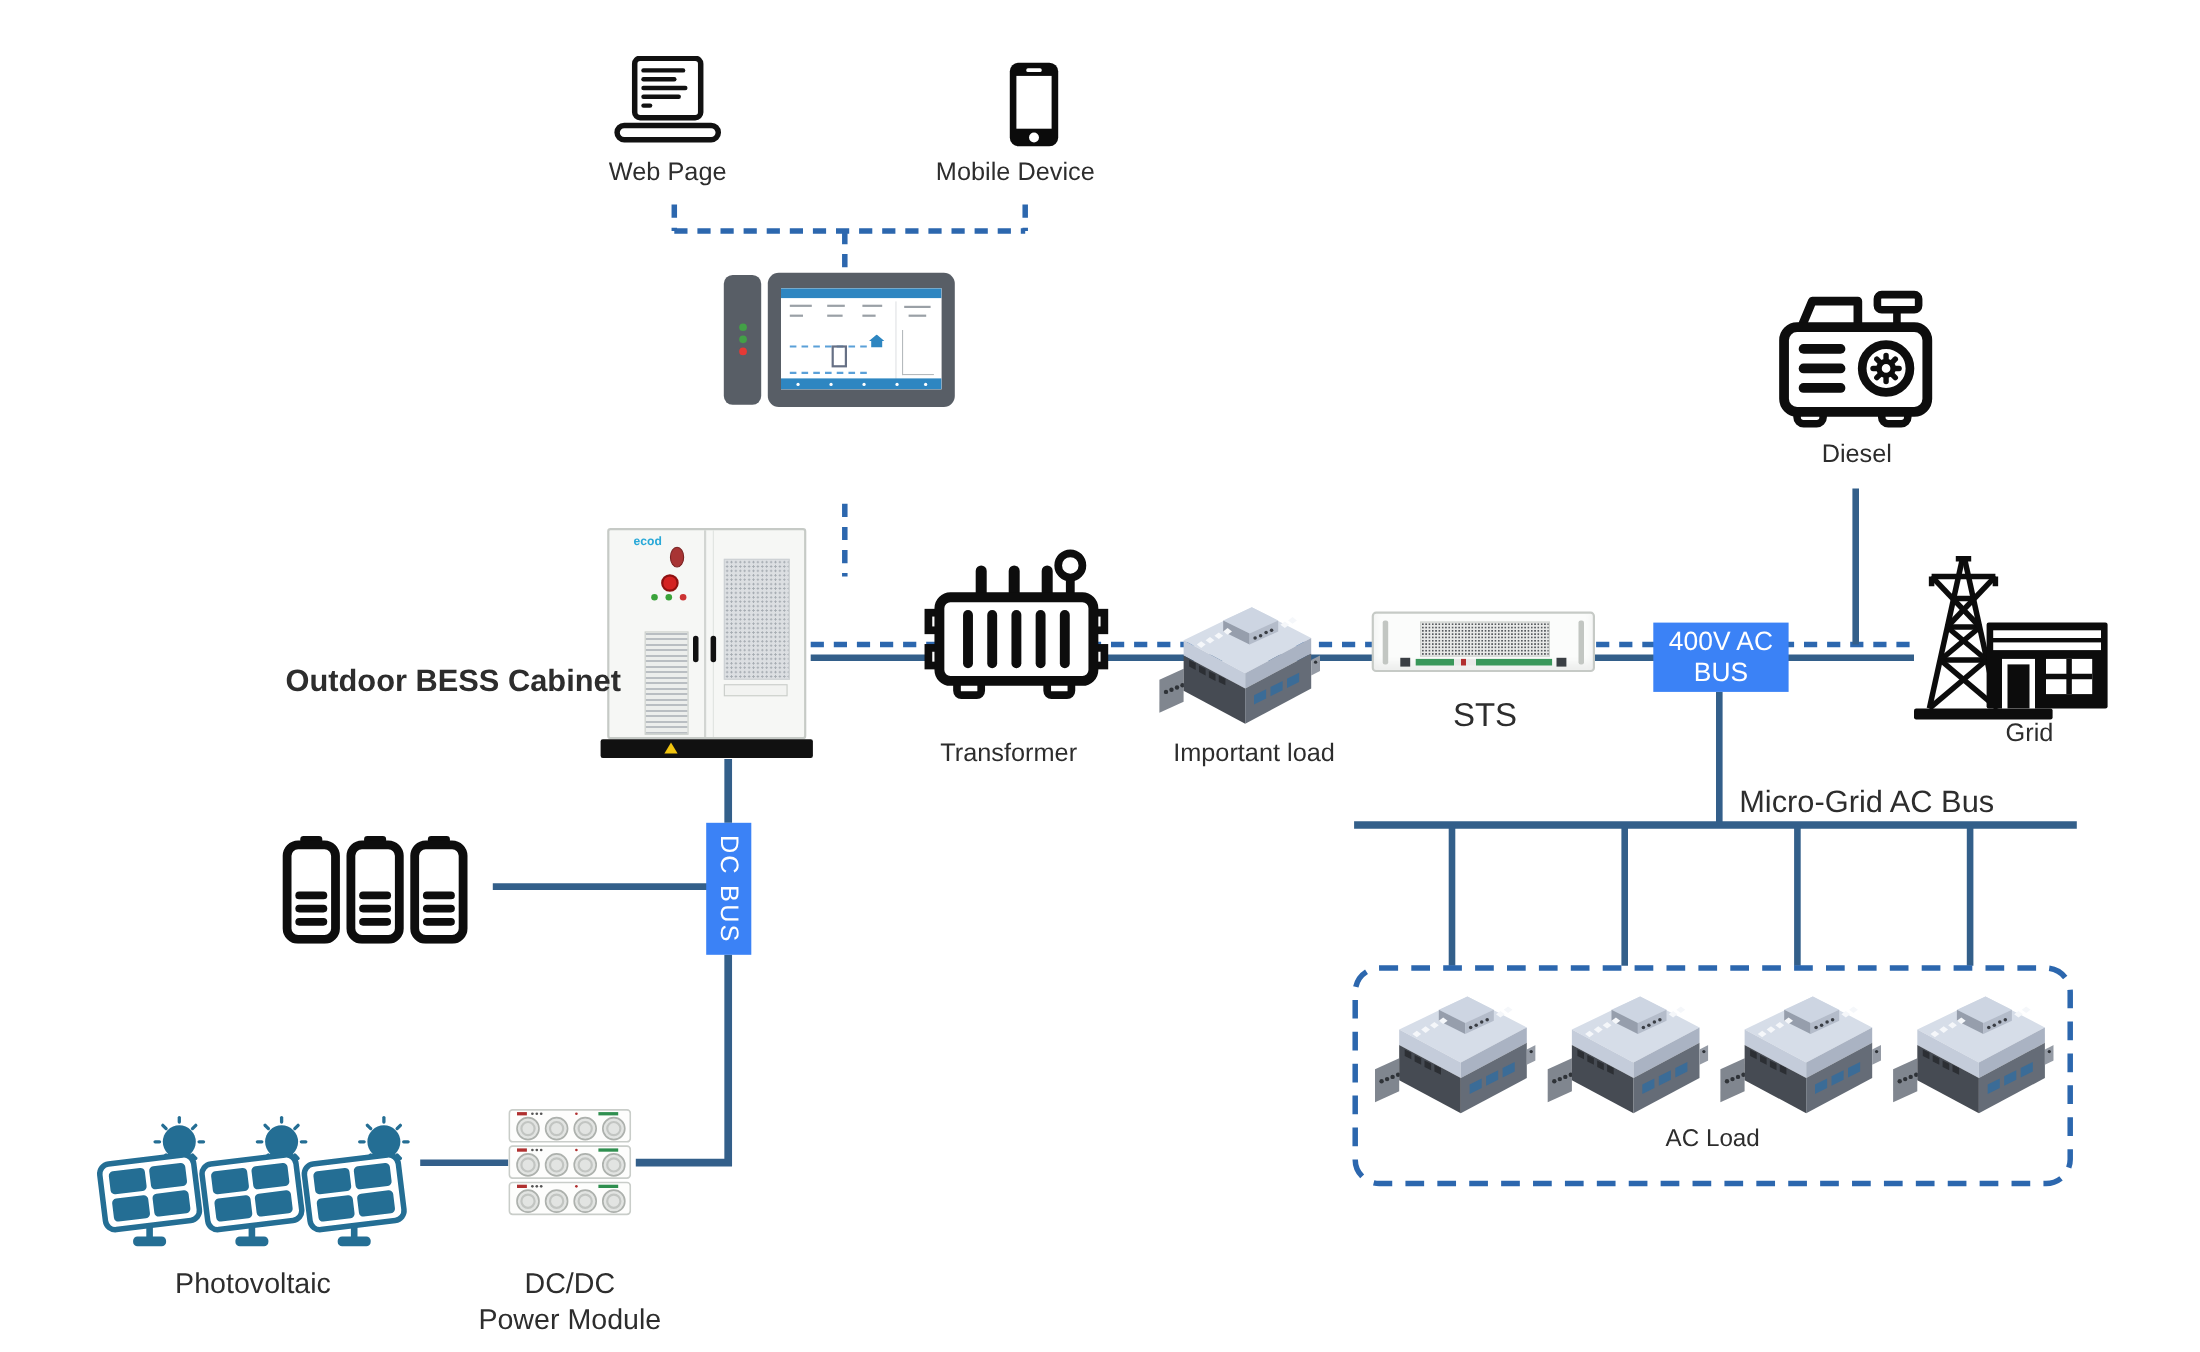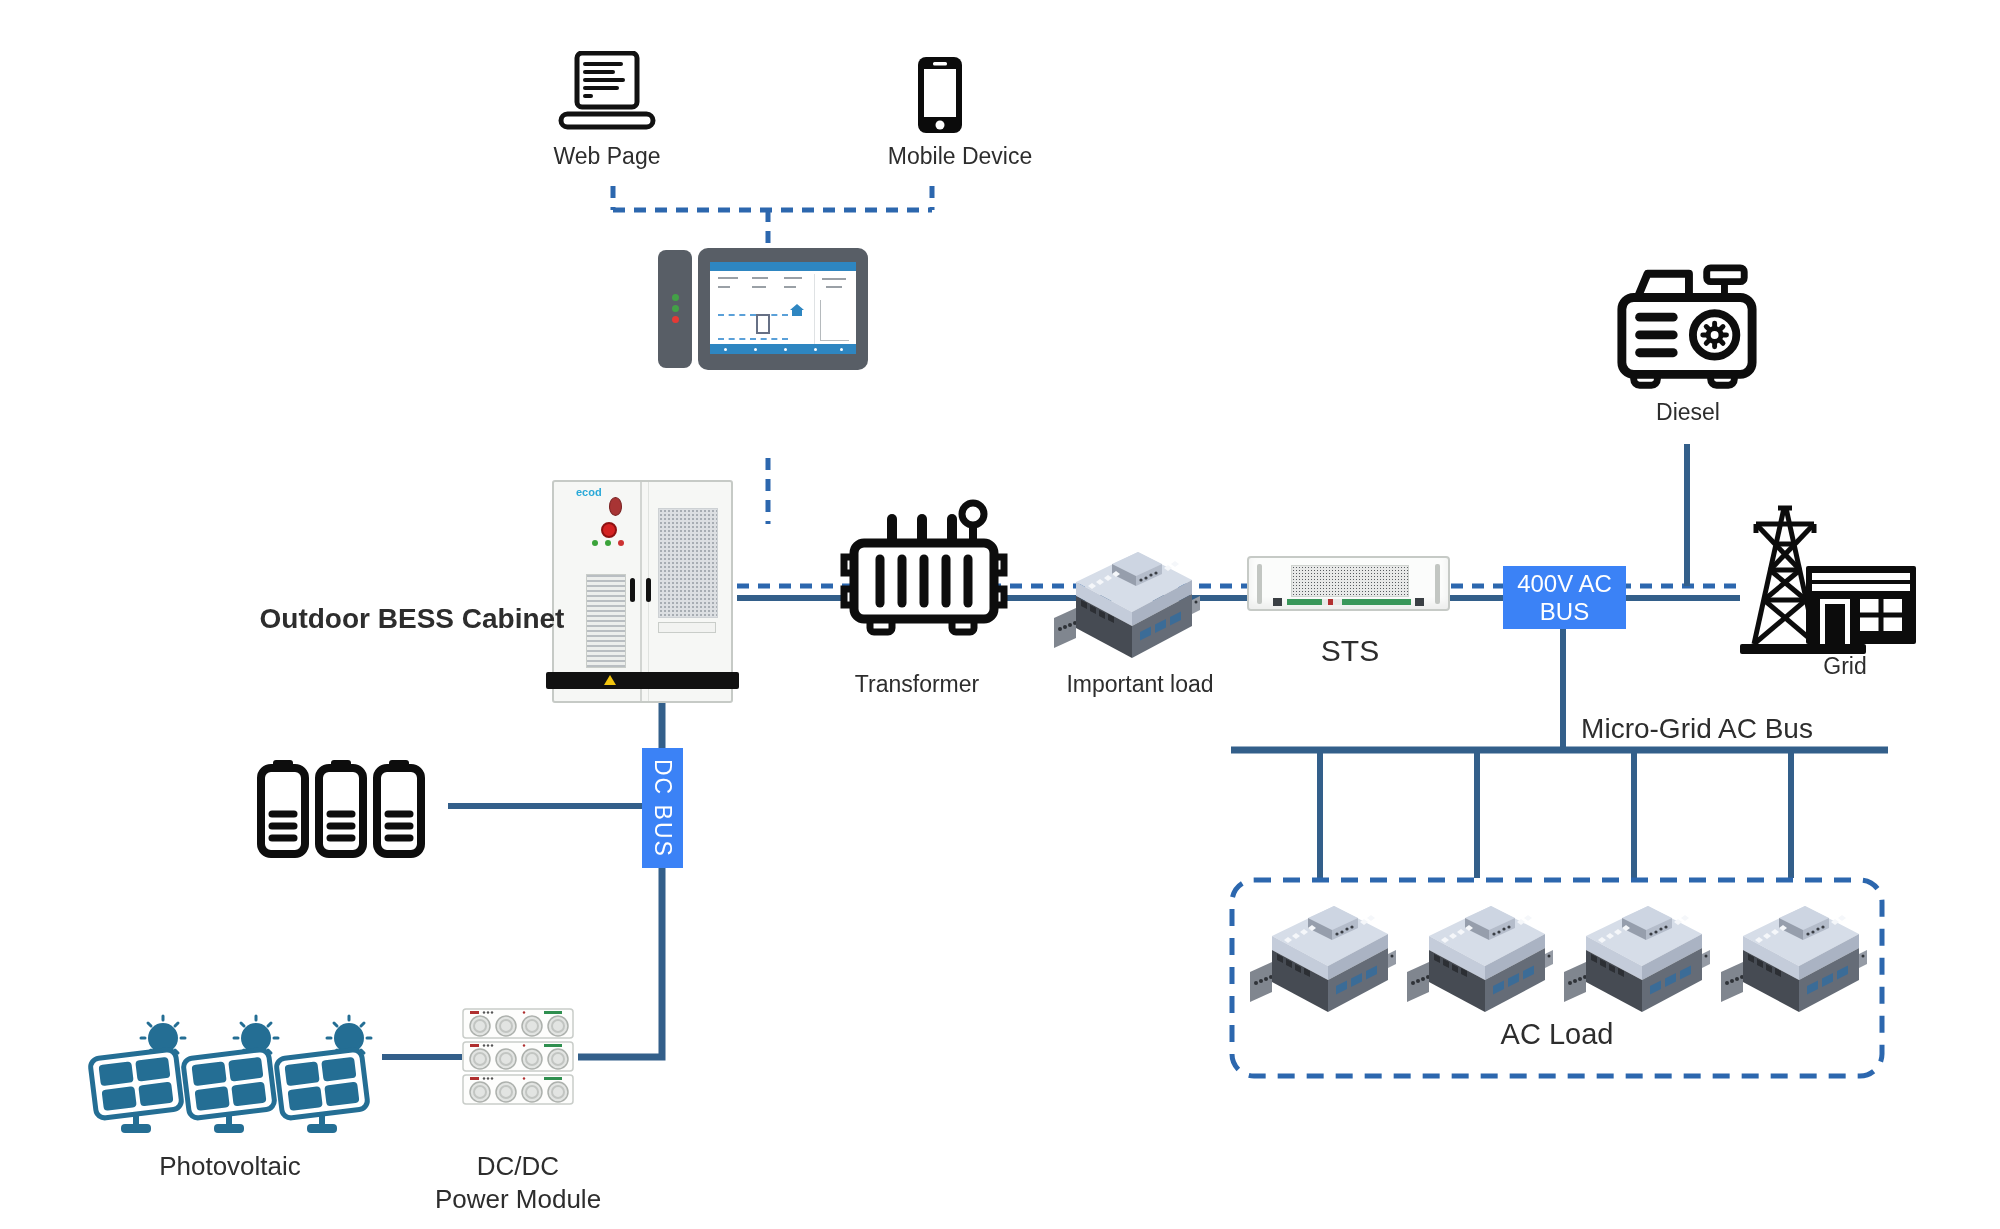--- a/index.html
+++ b/index.html
@@ -6,21 +6,21 @@
   .canvas{
     position:relative;width:2000px;height:1229px;background:#ffffff;
     font-family:"Liberation Sans", sans-serif;color:#2d2d2d;overflow:hidden;
   }
   .abs{position:absolute;}
   .lbl{
     position:absolute;transform:translateX(-50%);white-space:nowrap;
     font-size:23px;color:#2d2d2d;text-align:center;line-height:33px;
   }
   .lbl.small{font-size:26px;}
-  .lbl.big{font-size:29px;}
+  .lbl.big{font-size:22px;}
   .lbl.bold{font-weight:600;font-size:28px;margin-top:16px;}
   .busbox{
     position:absolute;background:#3b82f6;color:#ffffff;display:flex;
     align-items:center;justify-content:center;text-align:center;
   }
   #dcbus{left:642px;top:748px;width:41px;height:120px;}
   #dcbus .vtext{writing-mode:vertical-rl;font-size:23px;letter-spacing:2px;}
   #acbus400{left:1503px;top:566px;width:123px;height:63px;font-size:24px;line-height:28px;flex-direction:column;}
   
   .ems-side{left:658px;top:250px;width:34px;height:118px;background:#585e66;border-radius:8px;}
@@ -29,21 +29,21 @@
   .led{position:absolute;width:7px;height:7px;border-radius:50%;}
   .ems-topbar{position:absolute;left:0;top:0;width:100%;height:9px;background:#2e86c1;}
   .ems-navbar{position:absolute;left:0;bottom:0;width:100%;height:10px;background:#2e86c1;}
   .navdot{position:absolute;top:4px;width:3px;height:3px;border-radius:50%;background:#ffffff;}
   .hdash{position:absolute;height:2px;background:#9aa0a6;}
   .ems-vline{position:absolute;left:104px;top:12px;width:1px;height:76px;background:#dfe2e4;}
   .ems-chart{position:absolute;left:110px;top:38px;width:28px;height:40px;border-left:1px solid #b5babd;border-bottom:1px solid #b5babd;}
   .bdash{position:absolute;height:0;border-top:2px dashed #5aa0d8;}
   .ems-batt{position:absolute;left:46px;top:52px;width:10px;height:16px;border:2px solid #667085;}
   
-  .cabinet{left:552px;top:480px;width:181px;height:223px;background:#f6f7f5;border:2px solid #c6cac6;border-radius:3px;box-sizing:border-box;}
+  .cabinet{left:552px;top:480px;width:181px;height:192px;background:#f6f7f5;border:2px solid #c6cac6;border-radius:3px;box-sizing:border-box;}
   .cab-div{position:absolute;left:86px;top:0;width:2px;height:100%;background:#d2d5d2;}
   .cab-div2{position:absolute;left:94px;top:0;width:1px;height:100%;background:#e0e3e0;}
   .cab-mesh{position:absolute;left:104px;top:26px;width:58px;height:108px;background-color:#dcdfe2;background-image:radial-gradient(#a7adb3 1px, transparent 1px);background-size:4px 4px;border:1px solid #cdd1d4;}
   .cab-slot{position:absolute;left:104px;top:140px;width:56px;height:9px;border:1px solid #c9cdc9;background:#f2f3f1;}
   .cab-vent{position:absolute;left:32px;top:92px;width:38px;height:92px;background:repeating-linear-gradient(180deg,#b9bec2 0 2px,#eceeec 2px 5px);border:1px solid #c9cdc9;}
   .cab-handle{position:absolute;width:5px;height:24px;background:#111;border-radius:3px;top:96px;}
   .cab-logo{position:absolute;left:22px;top:4px;font-size:11px;font-weight:700;color:#2aa9d8;}
   .cab-oval{position:absolute;left:55px;top:15px;width:11px;height:17px;background:#a83434;border:1px solid #7a2222;border-radius:50%;}
   .cab-btn{position:absolute;left:47px;top:40px;width:12px;height:12px;background:#d42222;border:2px solid #8f1111;border-radius:50%;}
   .cab-dot{position:absolute;top:58px;width:6px;height:6px;border-radius:50%;}
@@ -186,21 +186,21 @@
     <rect x="4" y="63" width="92" height="13" rx="6.5" fill="#ffffff" stroke="#111" stroke-width="5"></rect>
   </svg>
   <div class="lbl" style="left:607px;top:140px">Web Page</div>
 
   <svg class="abs" style="left:916px;top:55px" width="48" height="80" viewBox="0 0 48 80">
     <rect x="2" y="2" width="44" height="76" rx="8" fill="#0b0b0b"></rect>
     <rect x="17" y="7" width="14" height="3.5" rx="1.5" fill="#ffffff"></rect>
     <rect x="8" y="14" width="32" height="48" fill="#ffffff"></rect>
     <circle cx="24" cy="70" r="4.5" fill="#ffffff"></circle>
   </svg>
-  <div class="lbl" style="left:960px;top:140px">Mobile Device</div>
+  <div class="lbl" style="left:923px;top:140px">Mobile Device</div>
 
   <div class="abs ems-side">
     <div class="led" style="left:14px;top:44px;background:#43a047"></div>
     <div class="led" style="left:14px;top:55px;background:#43a047"></div>
     <div class="led" style="left:14px;top:66px;background:#e53935"></div>
   </div>
   <div class="abs ems-body">
     <div class="abs ems-screen">
       <div class="ems-topbar"></div>
       <div class="hdash" style="left:8px;top:15px;width:20px"></div>

